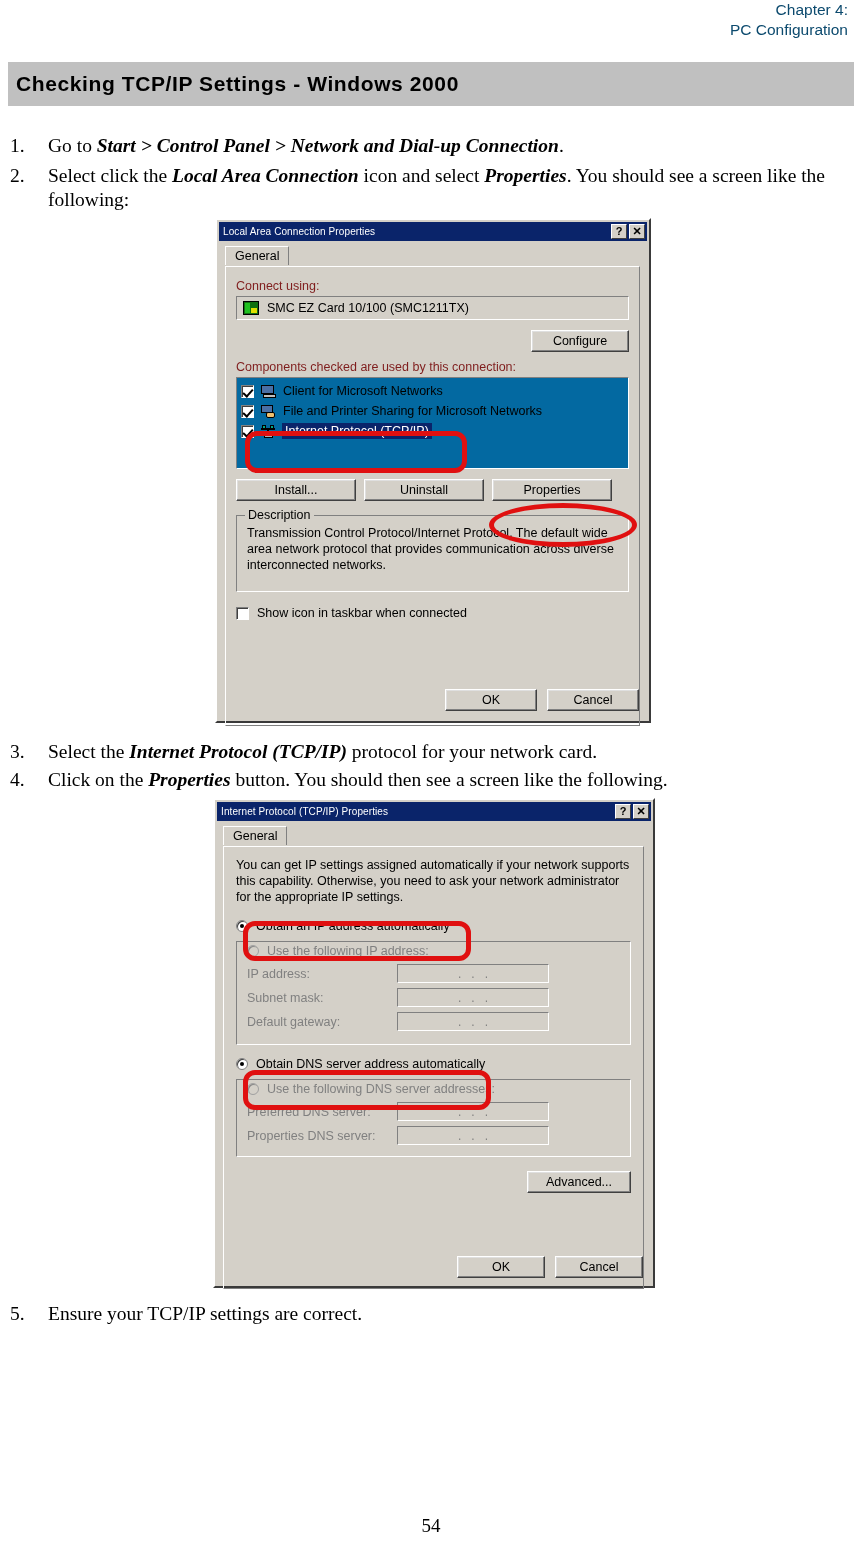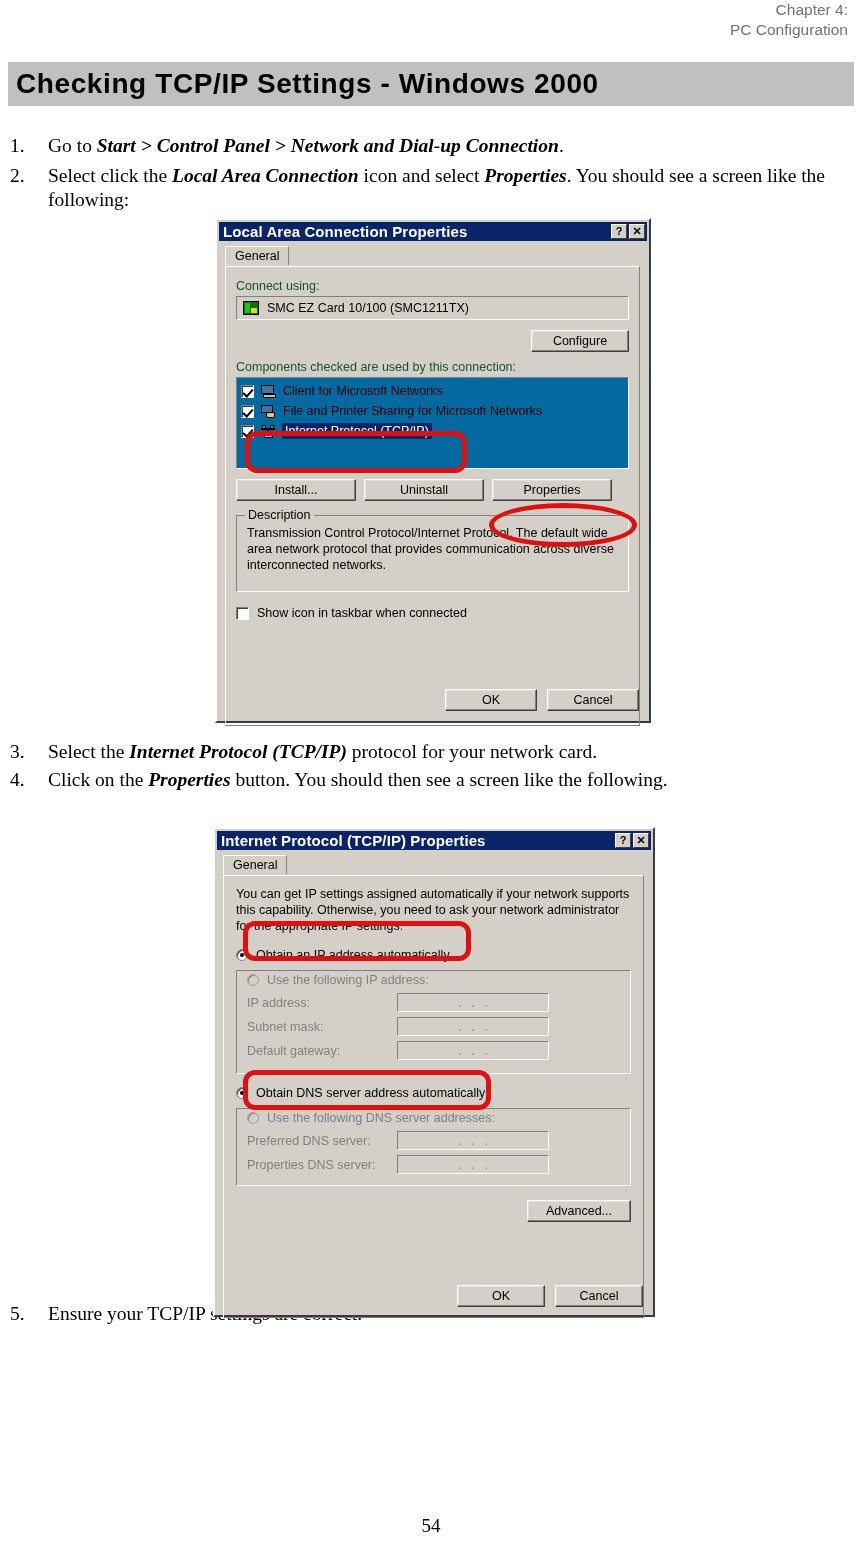--- a/index.html
+++ b/index.html
@@ -14,36 +14,36 @@
   }
 
   
   .page-header {
     position: absolute;
     top: 0px; right: 14px;
     text-align: right;
     font-family: "Liberation Sans", sans-serif;
     font-size: 15.5px;
     line-height: 20px;
-    color: #737373;
+    color: #0c4a6e;
   }
 
   
   .banner {
     position: absolute;
     left: 8px; top: 62px;
     width: 846px; height: 44px;
     background: #c0c0c0;
     display: flex;
     align-items: center;
   }
   .banner-title {
     font-family: "Liberation Sans", sans-serif;
     font-weight: bold;
-    font-size: 28px;
+    font-size: 21px;
     letter-spacing: 0.6px;
     color: #000;
     padding-left: 8px;
     white-space: nowrap;
   }
 
   
   .steps { position: absolute; left: 0; top: 0; width: 862px; }
   .step {
     position: absolute;
@@ -84,22 +84,22 @@
   .titlebar {
     height: 19px;
     margin: 2px 2px 0 2px;
     background: linear-gradient(90deg, #0a246a 0%, #0a246a 100%);
     display: flex;
     align-items: center;
     padding: 0 2px 0 4px;
   }
   .titlebar-text {
     color: #ffffff;
-    font-weight: bold;
-    font-size: 15px;
+    font-weight: normal;
+    font-size: 10px;
     flex: 1;
     white-space: nowrap;
     overflow: hidden;
     letter-spacing: 0.1px;
   }
   .tb-btn {
     width: 16px; height: 15px;
     background: #d4d0c8;
     border-top: 1px solid #ffffff;
     border-left: 1px solid #ffffff;
@@ -134,21 +134,21 @@
   .tab-body {
     margin: 0 9px 0 8px;
     border-top: 1px solid #ffffff;
     border-left: 1px solid #ffffff;
     border-right: 1px solid #808080;
     border-bottom: 1px solid #808080;
     position: relative;
     padding: 8px 10px 8px 10px;
   }
 
-  .lbl { font-size: 12.5px; color: #14532d; margin-bottom: 3px; display:block; }
+  .lbl { font-size: 12.5px; color: #7f1d1d; margin-bottom: 3px; display:block; }
   .lbl.dim { color: #808080; }
 
   .sunken {
     background: #d4d0c8;
     border-top: 1px solid #808080;
     border-left: 1px solid #808080;
     border-right: 1px solid #ffffff;
     border-bottom: 1px solid #ffffff;
   }
   .listbox-white {
@@ -410,21 +410,21 @@
 
   <div class="row" style="position:absolute; right:10px; bottom:10px; gap:10px;">
     <div class="btn" style="width:92px;">OK</div>
     <div class="btn" style="width:92px;">Cancel</div>
   </div>
 </div>
 
 <div class="annot rounded" style="left:245px; top:431px; width:222px; height:42px;"></div>
 <div class="annot ellipse" style="left:489px; top:503px; width:148px; height:44px;"></div>
 
-<div class="w2k-dialog" style="left:213px; top:827px; width:442px; height:490px;">
+<div class="w2k-dialog" style="left:213px; top:798px; width:442px; height:490px;">
 
   <div class="titlebar">
     <div class="titlebar-text">Internet Protocol (TCP/IP) Properties</div>
     <div class="tb-btn">?</div>
     <div class="tb-btn">✕</div>
   </div>
 
   <div class="tabstrip">
     <div class="tab">General</div>
   </div>

